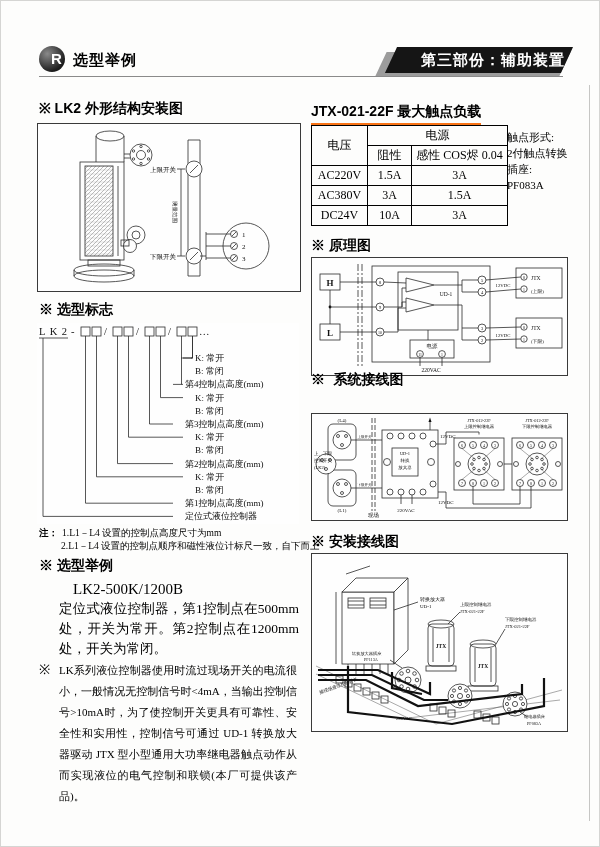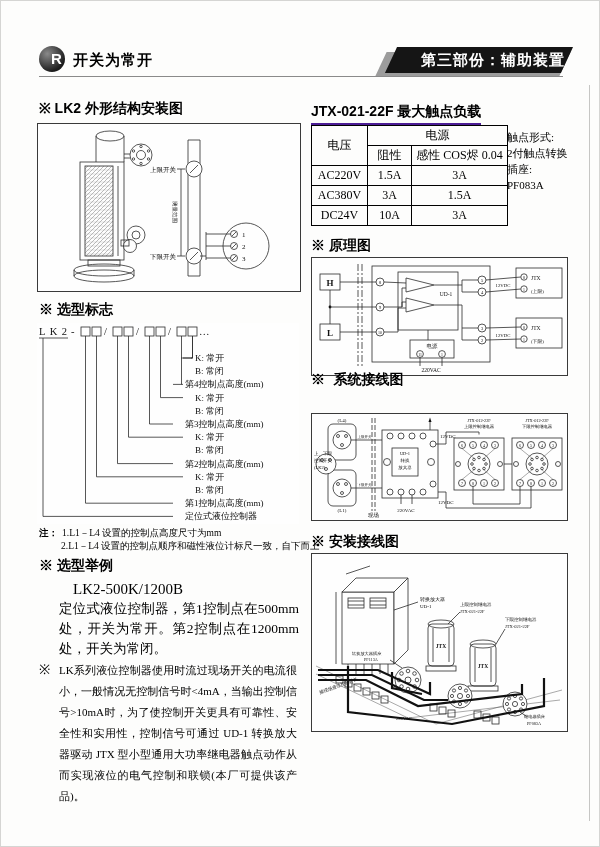--- a/index.html
+++ b/index.html
@@ -32,36 +32,36 @@
   .notes{position:absolute;left:38px;top:526px;width:258px;font-size:9.5px;line-height:13px;white-space:nowrap;}
   .notes-row{display:flex;}
   .notes-label{font-weight:700;margin-right:4px;}
   .ex-code{position:absolute;left:72px;top:580px;font-size:15px;text-align:right;}
   .ex-text{position:absolute;left:58px;top:598px;width:240px;font-size:13.5px;line-height:20px;text-align:justify;}
   .series{position:absolute;left:38px;top:659px;width:258px;display:flex;}
   .series-marker{font-size:13.5px;width:20px;flex:0 0 20px;}
   .series-text{font-size:11px;line-height:21px;text-align:justify;width:238px;}
   
   .tbl-title{position:absolute;left:310px;top:102px;font:700 14px "Liberation Sans",sans-serif;
-             border-bottom:2px solid #4c1d95;padding-bottom:2px;white-space:nowrap;}
+             border-bottom:2px solid #f97316;padding-bottom:2px;white-space:nowrap;}
   .tbl{position:absolute;left:310px;top:124px;border-collapse:collapse;}
   .tbl td,.tbl th{border:1px solid #000;text-align:center;font-weight:400;
        font-size:12px;font-family:"Liberation Serif",serif;padding:1px 3px;height:17px;}
   .side-note{position:absolute;left:506px;top:128px;font-size:11px;line-height:16px;white-space:nowrap;}
 </style>
 </head>
 <body>
 
 <div class="page">
   <div class="scan-edge-right"></div>
 
   <div class="logo-ball">
     <span class="logo-letter">R</span>
   </div>
-  <div class="brand">开关为常开</div>
+  <div class="brand">选型举例</div>
   <div class="banner-shadow"></div>
   <div class="banner"></div>
   <div class="banner-text">第三部份：辅助装置</div>
   <div class="header-rule"></div>
 
   <div class="h2" style="left:38px;top:97px;">※ LK2 外形结构安装图</div>
 
   <div class="figbox" style="left:36px;top:122px;width:262px;height:167px;">
     <svg viewBox="0 0 262 167" width="262" height="167">
       <defs>

